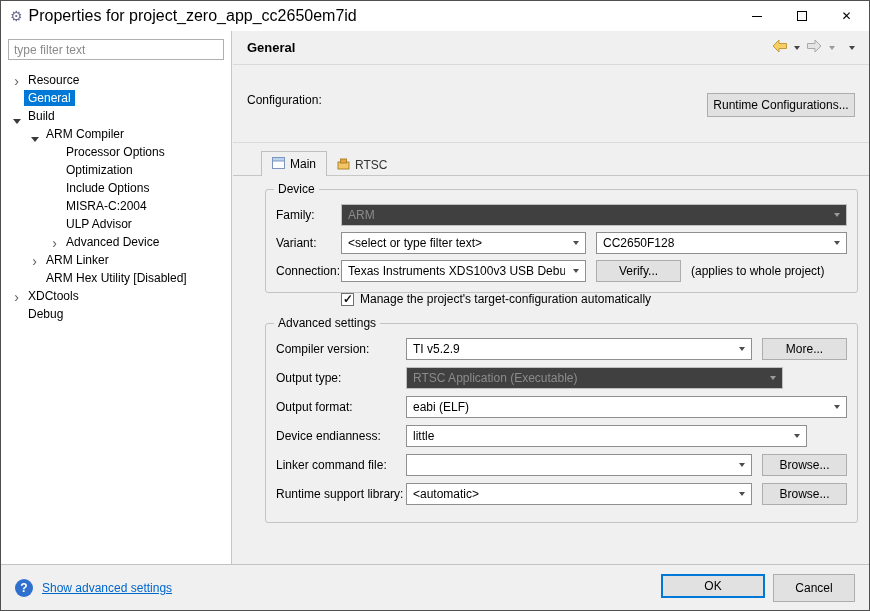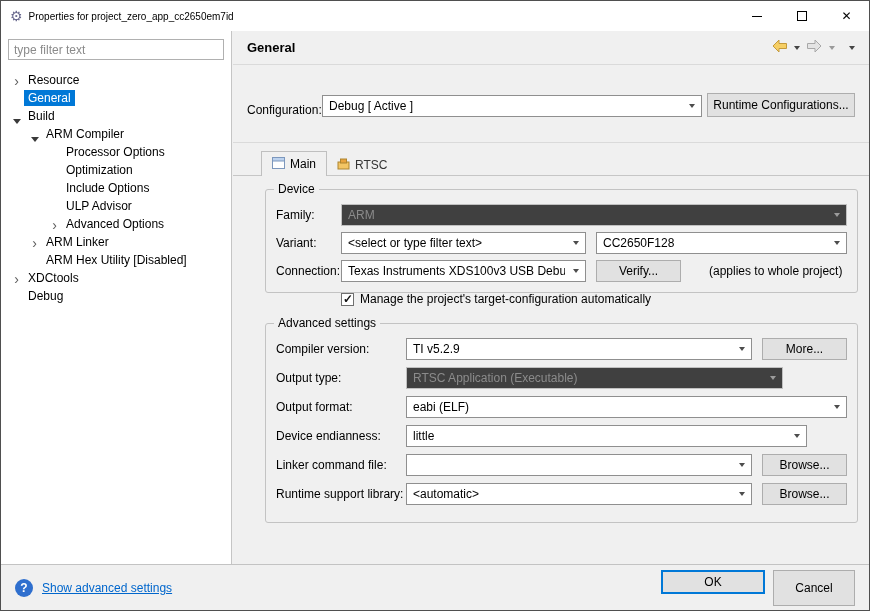--- a/index.html
+++ b/index.html
@@ -2,21 +2,21 @@
 <html><head>
 <meta charset="utf-8">
 <style>
   *{box-sizing:border-box;margin:0;padding:0}
   body{font-family:"Liberation Sans",sans-serif;font-size:12px;color:#000;background:#fff}
   .window{position:relative;width:870px;height:611px;background:#f0f0f0;border:1px solid #4f4f4f;overflow:hidden}
 
   
   .titlebar{position:absolute;top:0;left:0;right:0;height:30px;background:#fff;display:flex;align-items:center}
   .title-icon{margin:0 6px 0 9px;font-size:14px;color:#6b6b8f;line-height:1}
-  .title-text{font-size:10px}
+  .title-text{font-size:16px}
   .win-controls{margin-left:auto;display:flex;height:30px}
   .win-btn{width:45px;display:flex;align-items:center;justify-content:center;cursor:default}
   .glyph-min{width:10px;height:1px;background:#000}
   .glyph-max{width:10px;height:10px;border:1px solid #000}
   .glyph-close::before{content:"✕";font-size:12px;line-height:1}
 
   
   .sidebar{position:absolute;top:30px;left:0;width:231px;bottom:46px;background:#fff;border-right:1px solid #c5c5c5;padding-top:8px;overflow:hidden}
   .filter-input{display:block;margin:0 7px 10px 7px;width:216px;height:21px;border:1px solid #b0b0b0;padding:0 5px;font:12px "Liberation Sans",sans-serif;color:#333}
   .filter-input::placeholder{color:#8a8a8a}
@@ -29,41 +29,41 @@
   .tree-item.selected .tree-label{background:#0078d7;color:#fff}
 
   
   .right-panel{position:absolute;left:232px;top:30px;right:0;bottom:46px;background:#f0f0f0}
   .panel-header{position:absolute;top:0;left:0;right:0;height:34px;border-bottom:1px solid #dadada;display:flex;align-items:center;padding:0 12px 0 14px}
   .panel-title{font-weight:bold;font-size:13px}
   .nav-icons{margin-left:auto;display:flex;align-items:center;gap:4px}
   .caret{width:0;height:0;border-left:3.5px solid transparent;border-right:3.5px solid transparent;border-top:4px solid #444;margin:0 2px}
   .caret.dim{border-top-color:#9a9a9a}
 
-  .config-row{position:absolute;top:62px;left:14px;right:14px;height:24px;display:flex;align-items:flex-end}
+  .config-row{position:absolute;top:62px;left:14px;right:14px;height:24px;display:flex;align-items:flex-start}
   .config-label{width:75px;flex:0 0 75px}
   .sep{position:absolute;top:111px;left:0;right:0;height:1px;background:#dadada}
 
   
   .tabline{position:absolute;top:144px;left:0;right:0;height:1px;background:#c6c6c6}
   .tabbar{position:absolute;top:120px;left:28px;right:14px;height:25px;display:flex;align-items:flex-end}
   .tab{display:flex;align-items:center;gap:5px;height:22px;padding:0 10px;color:#333;cursor:default}
   .tab.active{background:#f0f0f0;border:1px solid #bfbfbf;border-bottom:none;height:25px;position:relative;z-index:1;color:#000}
 
   
   .group{position:absolute;left:32px;width:593px;border:1px solid #c3c3c3;border-radius:3px;padding:14px 10px 10px 10px;background:#f0f0f0}
   .group-title{position:absolute;top:-8px;left:8px;background:#f0f0f0;padding:0 4px}
   .device-group{top:158px;height:104px}
   .adv-group{top:292px;height:200px}
   .frow{display:flex;align-items:center;height:22px;margin-bottom:6px}
   .adv-group .frow{margin-bottom:7px}
   .dev-label{width:65px;flex:0 0 65px}
   .adv-label{width:130px;flex:0 0 130px}
   .gap10{margin-left:10px}
-  .note{margin-left:28px;white-space:nowrap}
+  .note{margin-left:10px;white-space:nowrap}
 
   
   .combo{position:relative;height:22px;background:#fff;border:1px solid #8f8f8f;display:flex;align-items:center;padding:0 20px 0 6px;overflow:hidden;white-space:nowrap;cursor:default}
   .combo-text{overflow:hidden;text-overflow:clip;white-space:nowrap}
   .combo-arrow{position:absolute;right:6px;top:50%;transform:translateY(-50%);width:0;height:0;border-left:3.5px solid transparent;border-right:3.5px solid transparent;border-top:4px solid #4d4d4d}
   .combo.disabled{background:#404040;color:#8b8b8b;border-color:#c0c0c0}
   .combo.disabled .combo-arrow{border-top-color:#9c9c9c}
   .w245{width:245px;flex:0 0 245px}
   .flex1{flex:1}
 
@@ -77,21 +77,21 @@
   .checkbox{width:13px;height:13px;border:1px solid #707070;background:#fff;position:relative;flex:0 0 13px;margin-right:6px}
   .checkbox.checked::before{content:"✓";position:absolute;left:1px;top:-2px;font-size:12px;font-weight:bold;color:#111}
 
   
   .footer{position:absolute;left:0;right:0;bottom:0;height:46px;background:#f0f0f0;border-top:1px solid #c3c3c3;display:flex;align-items:center;padding:0 14px}
   .help-circle{width:18px;height:18px;border-radius:50%;background:#2f6fce;color:#fff;display:flex;align-items:center;justify-content:center;font-size:12px;font-weight:bold;flex:0 0 18px}
   .help-circle::before{content:"?"}
   .footer-link{color:#0066cc;text-decoration:underline;margin-left:9px;cursor:pointer}
   .footer-btns{margin-left:auto;display:flex;gap:8px}
   .btn-ok{width:104px;height:24px;border:2px solid #0078d7}
-  .btn-cancel{width:82px;height:36px}
+  .btn-cancel{width:82px;height:28px}
 </style>
 </head>
 <body>
 
 <div class="window">
 
   <div class="titlebar">
     <span class="title-icon">⚙</span>
     <span class="title-text">Properties for project_zero_app_cc2650em7id</span>
     <div class="win-controls">
@@ -133,25 +133,29 @@
       <div class="tree-item lvl2">
         <span class="twisty"></span>
         <span class="tree-label">Optimization</span>
       </div>
       <div class="tree-item lvl2">
         <span class="twisty"></span>
         <span class="tree-label">Include Options</span>
       </div>
       <div class="tree-item lvl2">
         <span class="twisty"></span>
+        <span class="tree-label">MISRA-C:2004</span>
+      </div>
+      <div class="tree-item lvl2">
+        <span class="twisty"></span>
         <span class="tree-label">ULP Advisor</span>
       </div>
       <div class="tree-item lvl2">
         <span class="twisty twisty-closed"></span>
-        <span class="tree-label">Advanced Options</span>
+        <span class="tree-label">Advanced Device</span>
       </div>
       <div class="tree-item lvl1">
         <span class="twisty twisty-closed"></span>
         <span class="tree-label">ARM Linker</span>
       </div>
       <div class="tree-item lvl1">
         <span class="twisty"></span>
         <span class="tree-label">ARM Hex Utility  [Disabled]</span>
       </div>
       <div class="tree-item lvl0">
@@ -181,24 +185,20 @@
               <path d="M9 1 L15 7 L9 13 L9 9.5 L1.5 9.5 L1.5 4.5 L9 4.5 Z" fill="#e4e4e4" stroke="#a8a8a8" stroke-width="1"></path>
             </svg>
         </span>
         <span class="caret dim"></span>
         <span class="caret" style="margin-left:8px"></span>
       </div>
     </div>
 
     <div class="config-row">
       <span class="config-label">Configuration:</span>
-      <div class="combo" style="width:380px;flex:0 0 380px">
-        <span class="combo-text">Debug  [ Active ]</span>
-        <span class="combo-arrow"></span>
-      </div>
       <div class="btn btn-manage" style="margin-left:auto">
         <span>Runtime Configurations...</span>
       </div>
     </div>
 
     <div class="sep"></div>
     <div class="tabline"></div>
 
     <div class="tabbar">
       <div class="tab active">

